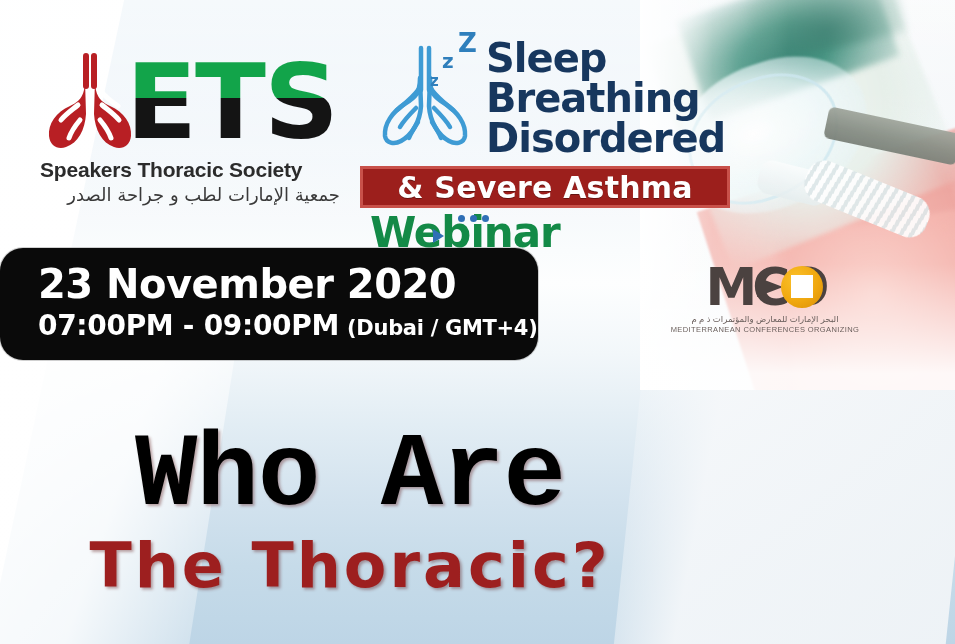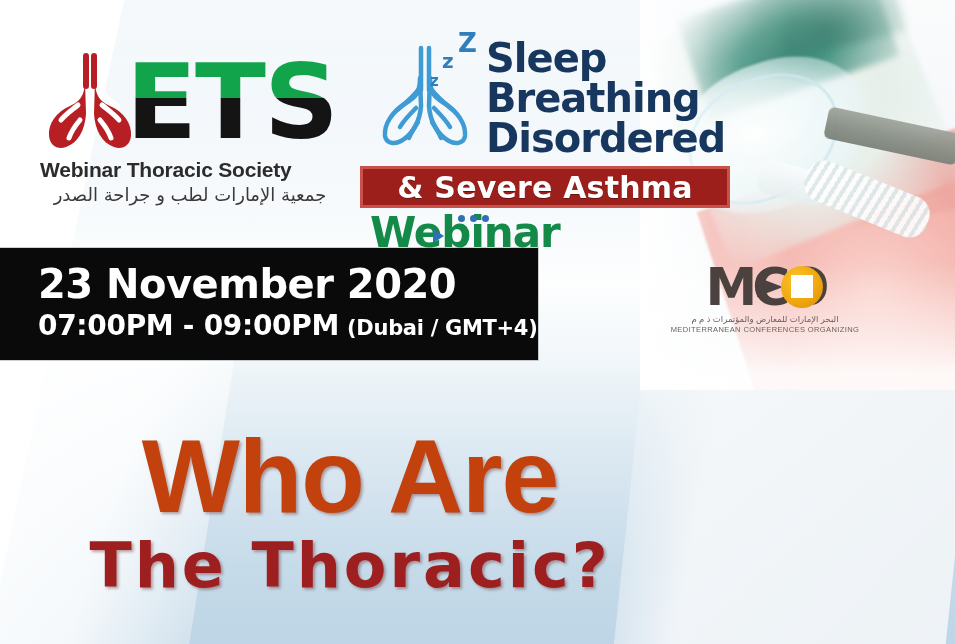--- a/index.html
+++ b/index.html
@@ -121,21 +121,21 @@
     background:linear-gradient(180deg,#12a44a 0%,#12a44a 47%,#141414 47%,#141414 100%);
     -webkit-background-clip:text;background-clip:text;color:transparent;
     -webkit-text-fill-color:transparent;
   }
   .ets-name{
     margin-top:4px;font-size:21px;font-weight:600;color:#2b2b2b;
     letter-spacing:-.2px;white-space:nowrap;
   }
   .ets-ar{
     margin-top:2px;font-size:18px;color:#3a3a3a;direction:rtl;
-    font-family:"DejaVu Sans",sans-serif;white-space:nowrap;text-align:center;
+    font-family:"DejaVu Sans",sans-serif;white-space:nowrap;
   }
 
   
   .sdb{position:absolute;left:370px;top:22px;width:380px;}
   .sdb-top{display:flex;align-items:flex-start;}
   .sdb-lungs{width:112px;height:118px;flex:none;margin-top:8px;}
   .sdb-title{
     margin-left:4px;margin-top:16px;
     font-size:40px;line-height:40px;font-weight:700;
     color:#17375e;letter-spacing:-1px;font-family:"DejaVu Sans",sans-serif;
@@ -163,21 +163,21 @@
     border-left:11px solid #2f6fb5;border-top:7px solid transparent;border-bottom:7px solid transparent;
   }
   .w-dot{position:absolute;width:7px;height:7px;border-radius:50%;background:#2f6fb5;top:3px;}
   .w-dot.d1{left:88px;}
   .w-dot.d2{left:100px;}
   .w-dot.d3{left:112px;}
 
   
   .datebar{
     position:absolute;left:0;top:248px;width:538px;height:112px;
-    background:#0a0a0a;box-shadow:0 0 0 1px rgba(120,120,120,.35);
+    background:#0a0a0a;box-shadow:0 0 0 1px rgba(120,120,120,.35);border-radius:23px;
   }
   .date-line{
     position:absolute;left:38px;top:14px;color:#fff;font-weight:700;
     font-size:40px;line-height:44px;letter-spacing:-.5px;
     font-family:"DejaVu Sans",sans-serif;white-space:nowrap;
   }
   .time-line{
     position:absolute;left:38px;top:62px;color:#fff;font-weight:700;
     font-size:28px;line-height:32px;letter-spacing:-.3px;
     font-family:"DejaVu Sans",sans-serif;white-space:nowrap;
@@ -204,22 +204,22 @@
   .mco-arrow{
     position:absolute;left:52px;top:13px;width:0;height:0;
     border-left:26px solid #4b4240;border-top:10px solid transparent;border-bottom:10px solid transparent;
   }
   .mco-ar{margin-top:4px;font-size:8.5px;color:#6a5f5c;direction:rtl;letter-spacing:0;}
   .mco-en{margin-top:1px;font-size:7.5px;color:#6a5f5c;letter-spacing:.4px;}
 
   
   .headline{position:absolute;left:0;top:424px;width:700px;text-align:center;}
   .h-big{
-    font-size:104px;line-height:104px;font-weight:700;color:#c2410c;
-    letter-spacing:-1px;font-family:Liberation Sans, sans-serif;
+    font-size:104px;line-height:104px;font-weight:700;color:#000000;
+    letter-spacing:-1px;font-family:Liberation Mono, monospace;
     text-shadow:2px 2px 3px rgba(90,20,20,.38);
   }
   .h-sub{
     margin-top:6px;font-size:62px;line-height:64px;font-weight:700;color:#9d1f1f;
     letter-spacing:3px;font-family:"DejaVu Sans",sans-serif;
     text-shadow:2px 2px 3px rgba(90,20,20,.38);
   }
 </style>
 </head>
 <body>
@@ -252,21 +252,21 @@
         <path d="M46 6 v30 M54 6 v30" stroke="#b81f24" stroke-width="6" fill="none" stroke-linecap="round"></path>
         <path d="M45 30 C45 48 38 52 30 56 C16 62 8 74 9 86 C10 96 18 100 26 97 C38 93 45 80 46 64 Z" fill="#b81f24"></path>
         <path d="M55 30 C55 48 62 52 70 56 C84 62 92 74 91 86 C90 96 82 100 74 97 C62 93 55 80 54 64 Z" fill="#b81f24"></path>
         <path d="M40 40 C34 48 28 52 22 56 M38 55 C32 60 26 64 21 70 M40 70 C35 76 31 82 29 88" stroke="#fff" stroke-width="5" fill="none" stroke-linecap="round"></path>
         <path d="M60 40 C66 48 72 52 78 56 M62 55 C68 60 74 64 79 70 M60 70 C65 76 69 82 71 88" stroke="#fff" stroke-width="5" fill="none" stroke-linecap="round"></path>
       </svg>
       <div class="ets-letters">
         <span class="grad">ETS</span>
       </div>
     </div>
-    <div class="ets-name">Webinar Thoracic Society</div>
+    <div class="ets-name">Speakers Thoracic Society</div>
     <div class="ets-ar">جمعية الإمارات لطب و جراحة الصدر</div>
   </div>
 
   <div class="sdb">
     <div class="sdb-top">
       <svg class="sdb-lungs" viewBox="0 0 112 118">
         <g fill="none" stroke="#3e9bd4" stroke-width="4.5" stroke-linecap="round" stroke-linejoin="round">
           <path d="M51 18 v42 M59 18 v42"></path>
           <path d="M50 48 C50 64 44 68 36 73 C22 82 14 94 15 106 C16 113 24 115 31 111 C42 105 50 92 51 76 Z"></path>
           <path d="M60 48 C60 64 66 68 74 73 C88 82 96 94 95 106 C94 113 86 115 79 111 C68 105 60 92 59 76 Z"></path>

